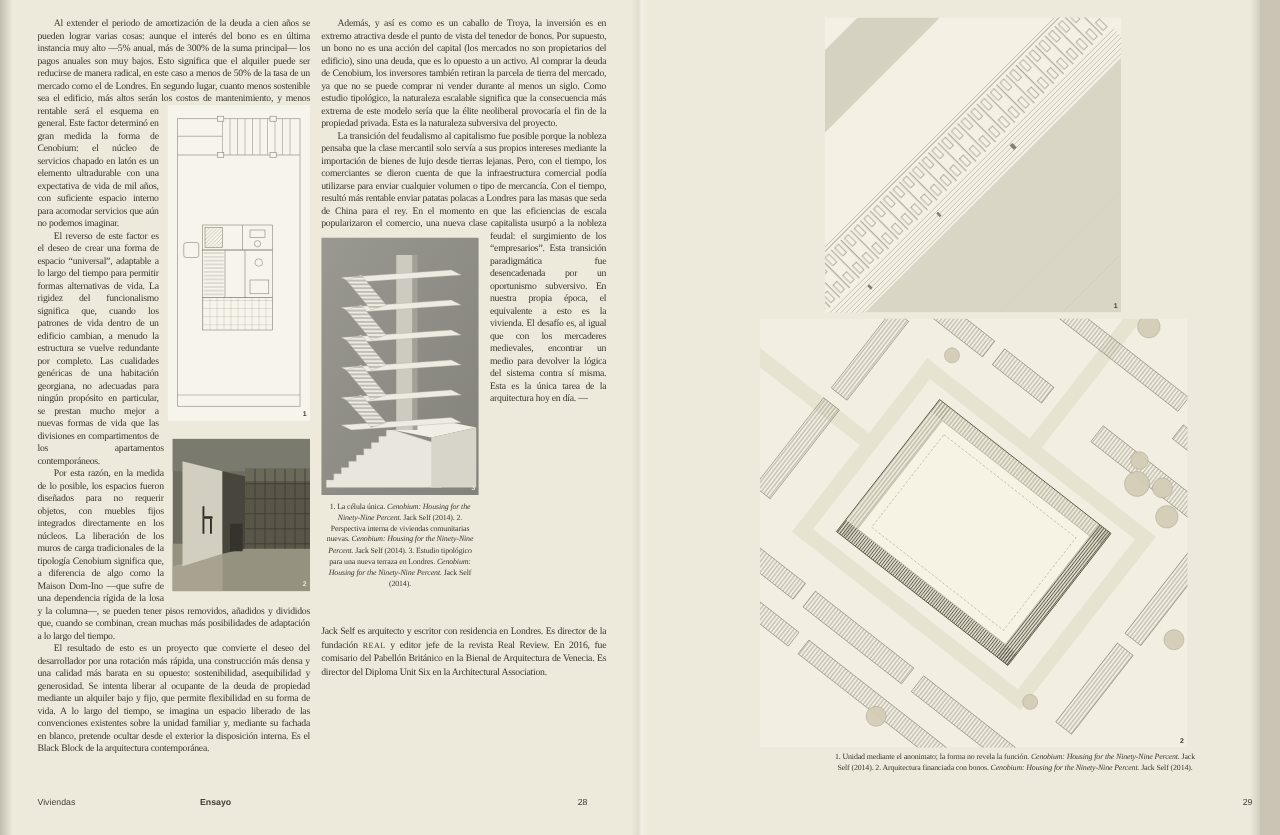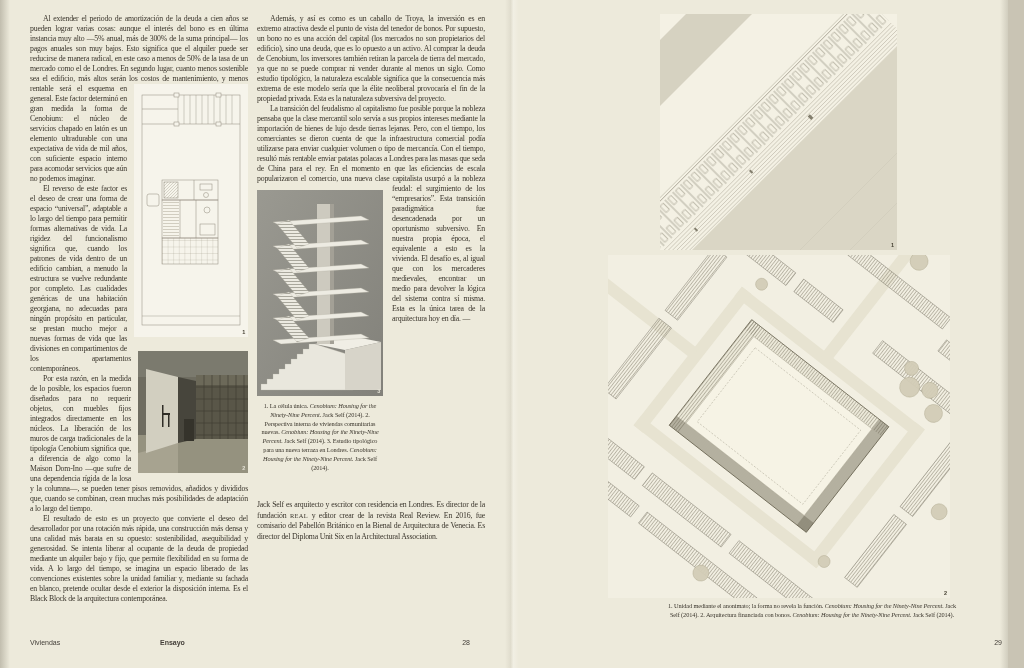--- a/index.html
+++ b/index.html
@@ -172,21 +172,21 @@
       </figure>
       <div class="caption">
         <span>1. La célula única. </span><span class="cap-it">Cenobium: Housing for the Ninety-Nine Percent.</span><span> Jack Self (2014). 2. Perspectiva interna de viviendas comunitarias nuevas. </span><span class="cap-it">Cenobium: Housing for the Ninety-Nine Percent.</span><span> Jack Self (2014). 3. Estudio tipológico para una nueva terraza en Londres. </span><span class="cap-it">Cenobium: Housing for the Ninety-Nine Percent.</span><span> Jack Self (2014).</span>
       </div>
     </div>
 
     <p>Además, y así es como es un caballo de Troya, la inversión es en extremo atractiva desde el punto de vista del tenedor de bonos. Por supuesto, un bono no es una acción del capital (los mercados no son propietarios del edificio), sino una deuda, que es lo opuesto a un activo. Al comprar la deuda de Cenobium, los inversores también retiran la parcela de tierra del mercado, ya que no se puede comprar ni vender durante al menos un siglo. Como estudio tipológico, la naturaleza escalable significa que la consecuencia más extrema de este modelo sería que la élite neoliberal provocaría el fin de la propiedad privada. Esta es la naturaleza subversiva del proyecto.</p>
     <p>La transición del feudalismo al capitalismo fue posible porque la nobleza pensaba que la clase mercantil solo servía a sus propios intereses mediante la importación de bienes de lujo desde tierras lejanas. Pero, con el tiempo, los comerciantes se dieron cuenta de que la infraestructura comercial podía utilizarse para enviar cualquier volumen o tipo de mercancía. Con el tiempo, resultó más rentable enviar patatas polacas a Londres para las masas que seda de China para el rey. En el momento en que las eficiencias de escala popularizaron el comercio, una nueva clase capitalista usurpó a la nobleza feudal: el surgimiento de los “empresarios”. Esta transición paradigmática fue desencadenada por un oportunismo subversivo. En nuestra propia época, el equivalente a esto es la vivienda. El desafío es, al igual que con los mercaderes medievales, encontrar un medio para devolver la lógica del sistema contra sí misma. Esta es la única tarea de la arquitectura hoy en día. —</p>
 
     <div class="bio">
-      <b>Jack Self</b><span> es arquitecto y escritor con residencia en Londres. Es director de la fundación </span><span class="sc">REAL</span><span> y editor crear de la revista Real Review. En 2016, fue comisario del Pabellón Británico en la Bienal de Arquitectura de Venecia. Es director del Diploma Unit Six en la Architectural Association.</span>
+      <b>Jack Self</b><span> es arquitecto y escritor con residencia en Londres. Es director de la fundación </span><span class="sc">REAL</span><span> y editor jefe de la revista Real Review. En 2016, fue comisario del Pabellón Británico en la Bienal de Arquitectura de Venecia. Es director del Diploma Unit Six en la Architectural Association.</span>
     </div>
   </div>
 
   <div class="fig rfig1">
     <svg viewBox="0 0 237 236" width="237" height="236">
       <defs>
         <pattern id="p-fac" width="11" height="34" patternUnits="userSpaceOnUse">
           <path d="M1 0V34" stroke="#837e6d" stroke-width="0.6"></path>
           <rect x="4" y="5" width="4.5" height="9" fill="none" stroke="#837e6d" stroke-width="0.45"></rect>
           <rect x="4" y="19" width="4.5" height="9" fill="none" stroke="#837e6d" stroke-width="0.45"></rect>

